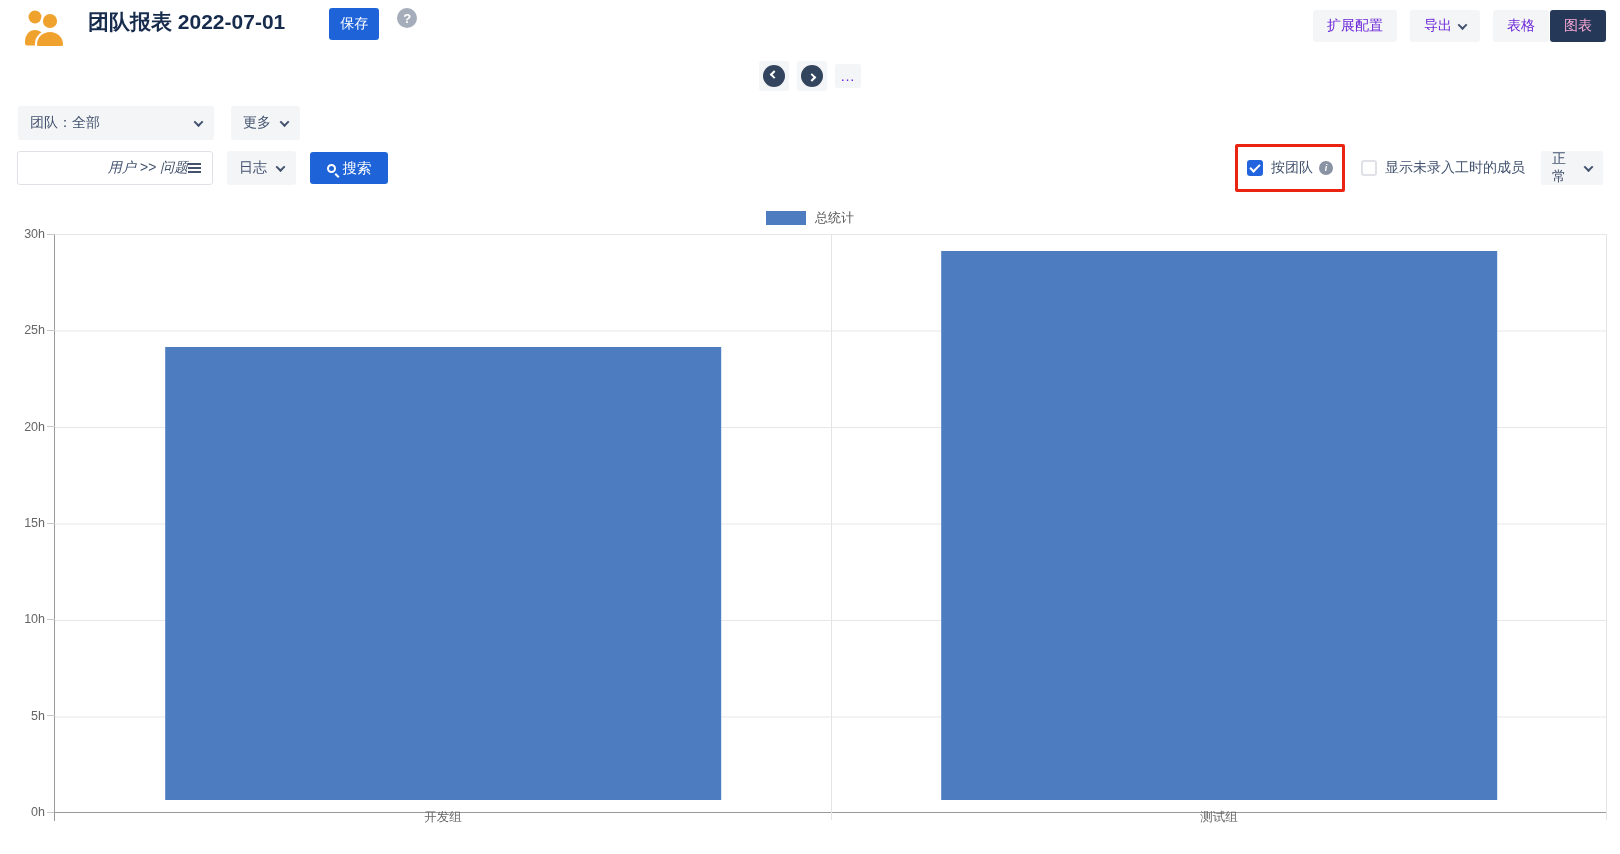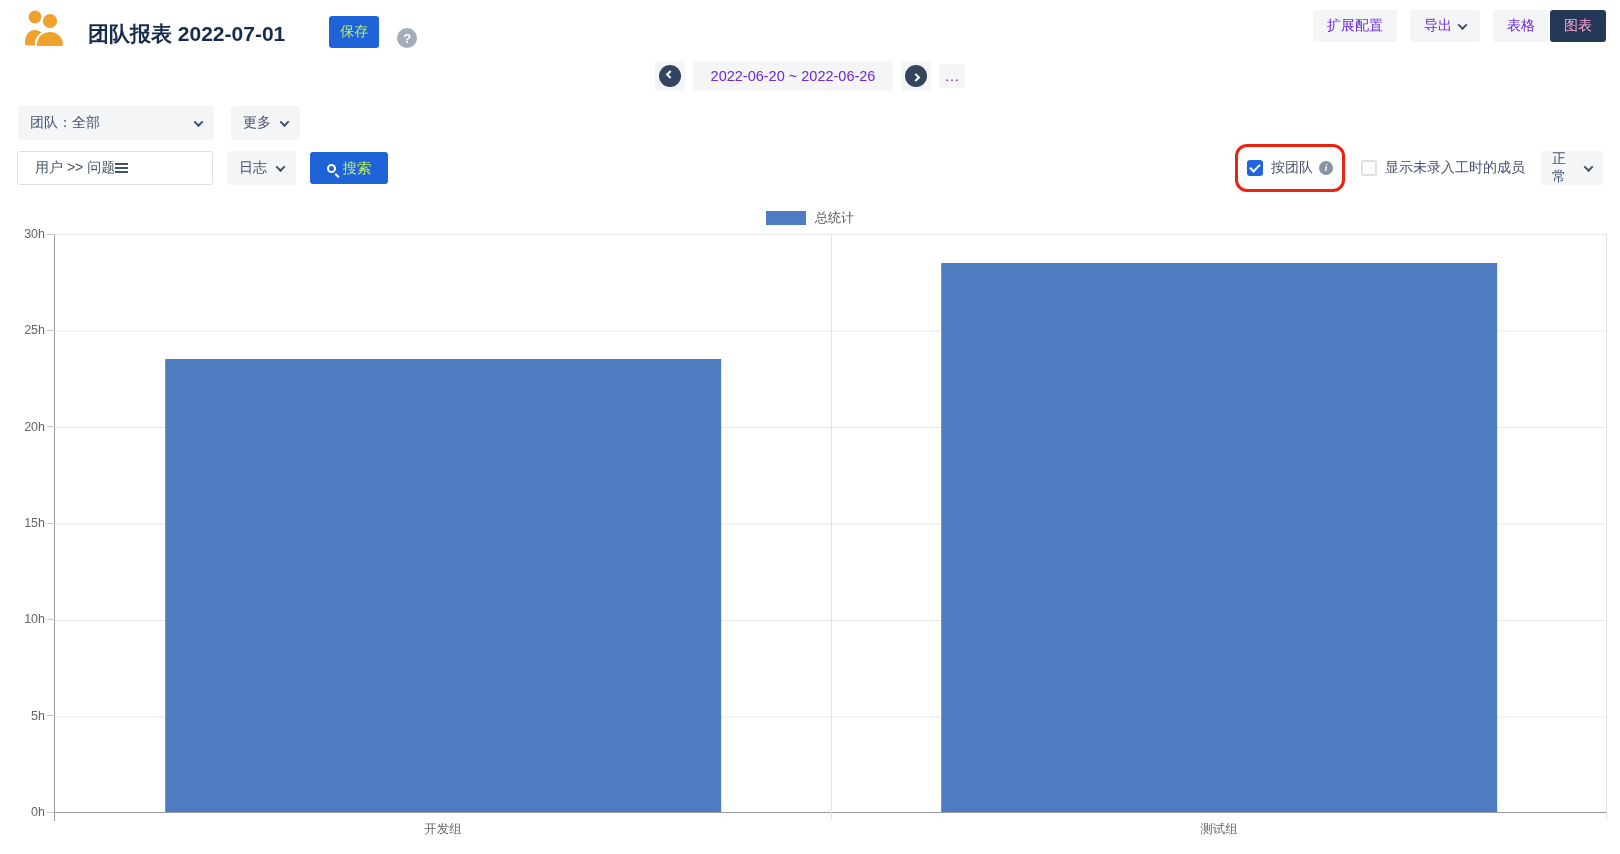--- a/index.html
+++ b/index.html
@@ -2,27 +2,27 @@
 <html><head>
 <meta charset="utf-8">
 <style>
   * { box-sizing: border-box; margin: 0; padding: 0; }
   html,body { width:1620px; height:854px; background:#fff; overflow:hidden;
     font-family:"Liberation Sans","DejaVu Sans",sans-serif; color:#42526e; }
 
   
   .header { display:flex; justify-content:space-between; align-items:flex-start;
     padding:8px 14px 0 22px; height:52px; }
-  .header-left { display:flex; align-items:flex-end; }
+  .header-left { display:flex; align-items:flex-start; }
   .app-icon { width:44px; height:40px; display:inline-block; }
   .title { font-size:21px; font-weight:bold; color:#172b4d; margin-left:22px; white-space:nowrap; }
   .btn { border:none; cursor:pointer; font-size:14px; border-radius:3px;
     height:32px; padding:0 14px; display:inline-flex; align-items:center; gap:7px;
     color:#6d28d9; background:#f4f5f7; font-family:inherit; white-space:nowrap; }
-  .btn.blue { background:#1f63d8; color:#bef264; }
+  .btn.blue { background:#1f63d8; color:#ffffff; }
   .btn.dark { background:#253858; color:#f9a8d4; }
   .save-btn { margin-left:44px; width:50px; justify-content:center; }
   .help-circle { margin-left:18px; width:20px; height:20px; border-radius:50%;
     background:#a5adba; color:#fff; font-size:13px; font-weight:bold;
     display:inline-flex; align-items:center; justify-content:center; cursor:pointer; }
   .header-right { display:flex; align-items:center; gap:13px; padding-top:2px; }
   .segmented { display:flex; gap:1px; }
   .segmented .btn { border-radius:3px; }
 
   
@@ -47,61 +47,61 @@
   
   .filter-row1 { margin:15px 0 0 18px; display:flex; gap:17px; }
   .select-box { height:34px; background:#f4f5f7; border-radius:3px; font-size:14px;
     display:inline-flex; align-items:center; padding:0 12px; cursor:pointer; gap:10px; }
   .select-box.wide { width:196px; justify-content:space-between; }
 
   .filter-row2 { margin:11px 17px 0 17px; display:flex; justify-content:space-between;
     align-items:center; height:34px; }
   .fr2-left { display:flex; gap:14px; align-items:center; }
   .white-box { width:196px; height:34px; background:#fff; border:1px solid #dfe1e6;
-    border-radius:3px; display:inline-flex; align-items:center; justify-content:flex-start;
-    padding:0 17px; font-size:14px; cursor:pointer; }
+    border-radius:3px; display:inline-flex; align-items:center; justify-content:flex-end;
+    padding:0 11px; font-size:14px; cursor:pointer;font-style:italic; }
   .hamburger { width:13px; height:2px; background:#42526e; position:relative; flex:none;
     box-shadow:0 -4px 0 #42526e, 0 4px 0 #42526e; }
   .search-btn { width:78px; justify-content:center; font-size:14.5px; }
   .mag { width:9px; height:9px; border:2px solid #fff; border-radius:50%; position:relative; flex:none; }
   .mag::after { content:""; position:absolute; width:2px; height:5px; background:#fff;
     left:7px; top:7px; transform:rotate(-45deg); }
 
   .fr2-right { display:flex; align-items:center; gap:16px; }
   .check-group { display:inline-flex; align-items:center; gap:8px; cursor:pointer; }
   .checkbox { width:16px; height:16px; border-radius:3px; position:relative; flex:none; }
   .checkbox.checked { background:#2264dd; }
   .checkbox.checked::after { content:""; position:absolute; left:5px; top:2px; width:4px;
     height:8px; border:solid #fff; border-width:0 2px 2px 0; transform:rotate(45deg); }
   .checkbox.unchecked { background:#fff; border:2px solid #dfe1e6; }
   .check-label { font-size:14px; color:#42526e; white-space:nowrap; }
   .info-circle { width:14px; height:14px; border-radius:50%; background:#8993a4; color:#fff;
     font-size:9px; font-style:italic; font-weight:bold; display:inline-flex;
     align-items:center; justify-content:center; margin-left:-2px; }
-  .annotation { border:3px solid #ea2410; border-radius:12px; padding:12px 9px; margin:-14px 0;
+  .annotation { border:3px solid #ea2410; border-radius:2px; padding:12px 9px; margin:-14px 0;
     display:inline-flex; align-items:center; }
   .normal-select { width:62px; justify-content:space-between; padding:0 11px; }
 
   
   .legend { margin-top:25px; display:flex; justify-content:center; align-items:center;
     gap:9px; height:15px; cursor:pointer; }
   .legend-swatch { width:40px; height:14px; background:#4d7cc1; display:inline-block; }
   .legend-label { font-size:13px; color:#555; }
 
   .plot-wrap { margin:9px 13px 0 54px; position:relative; }
   .plot { position:relative; height:579px; border-left:1px solid #999; border-bottom:1px solid #999;
     background-image:linear-gradient(to bottom,#e7e7e7 1px,transparent 1px);
     background-size:100% 96.5px; }
   .ytick { position:absolute; right:100%; transform:translateY(-50%);
     display:flex; align-items:center; gap:2px; }
   .ytick .lbl { font-size:12.5px; color:#666; }
   .ytick .stub { width:8px; height:1px; background:#c9c9c9; }
   .vline { position:absolute; top:0; bottom:-8px; width:1px; background:#e4e4e4; }
   .axis-tickdown { position:absolute; bottom:-9px; width:1px; height:9px; background:#999; }
-  .band { position:absolute; bottom:0; height:100%; width:50%; }
+  .band { position:absolute; bottom:12px; height:100%; width:50%; }
   .band.b0 { left:0; } .band.b1 { left:50%; }
   .bar { position:absolute; bottom:0; left:50%; transform:translateX(-50%);
     width:71.6%; background:#4d7cc1; cursor:pointer; }
   .xlabel { position:absolute; top:calc(100% + 9px); transform:translateX(-50%);
     font-size:12.5px; color:#666; white-space:nowrap; }
 </style>
 </head>
 <body>
 
 <div class="header">
@@ -134,21 +134,20 @@
     </div>
   </div>
 </div>
 
 <div class="date-row">
   <button class="nav-btn">
     <span class="nav-circle">
         <span class="chev white left"></span>
       </span>
   </button>
-  <button class="btn date-btn">2022-06-20 ~ 2022-06-26</button>
   <button class="nav-btn">
     <span class="nav-circle">
         <span class="chev white right"></span>
       </span>
   </button>
   <button class="btn dots-btn">…</button>
 </div>
 
 <div class="filter-row1">
   <div class="select-box wide">

